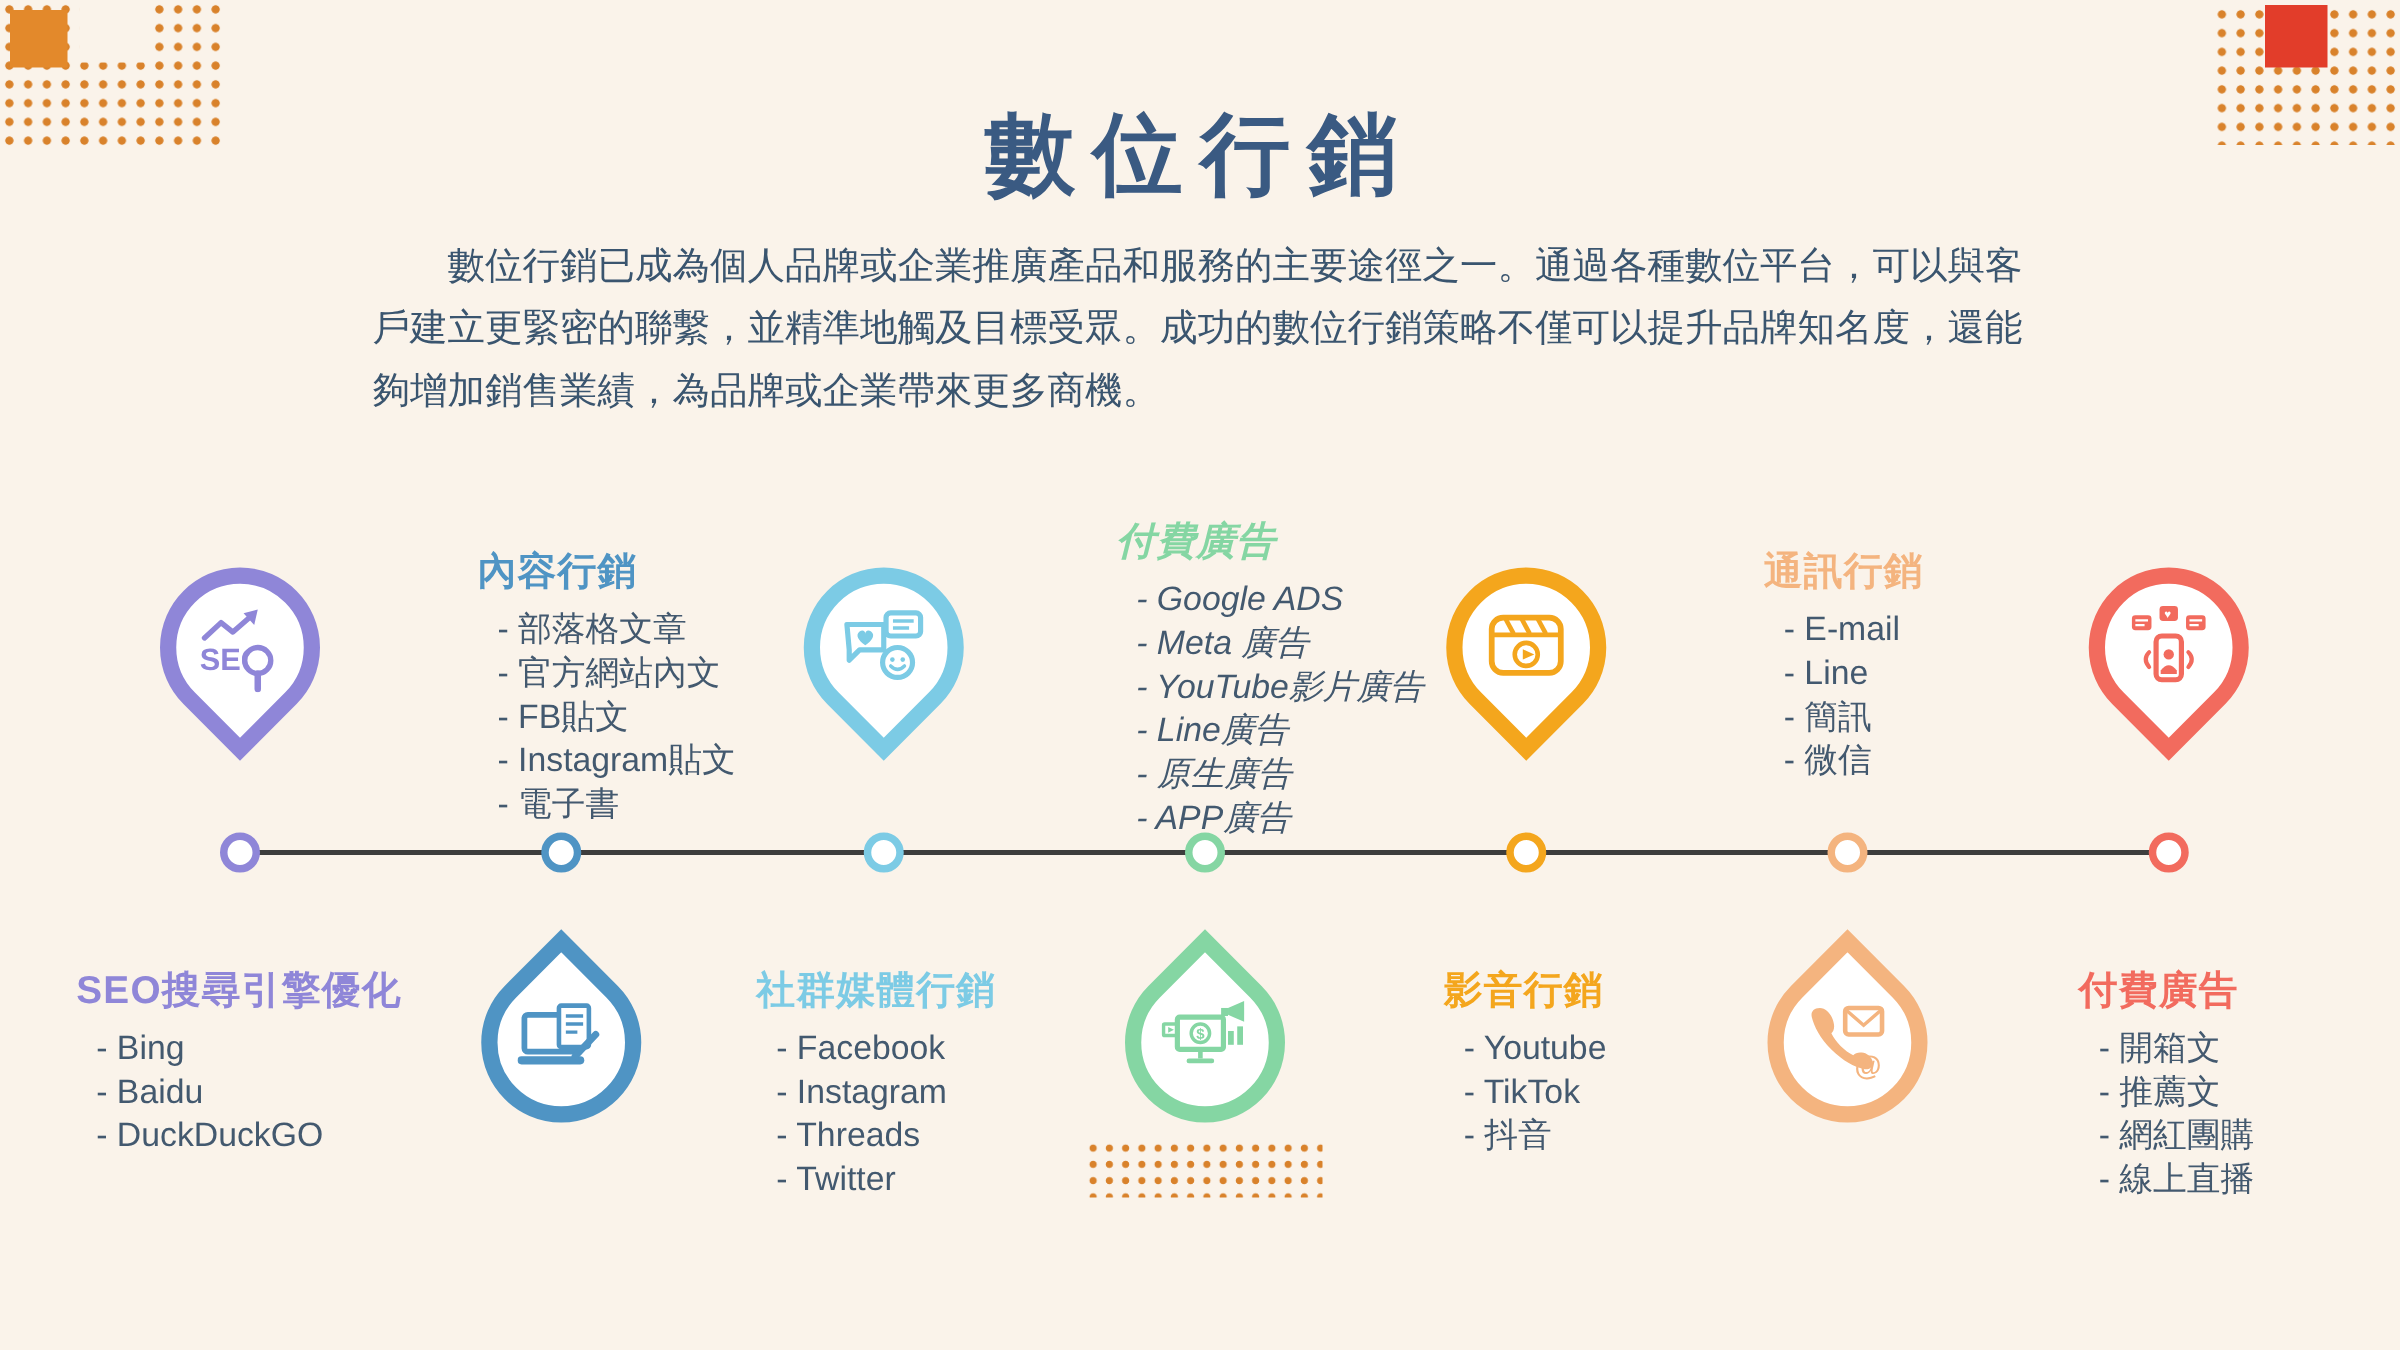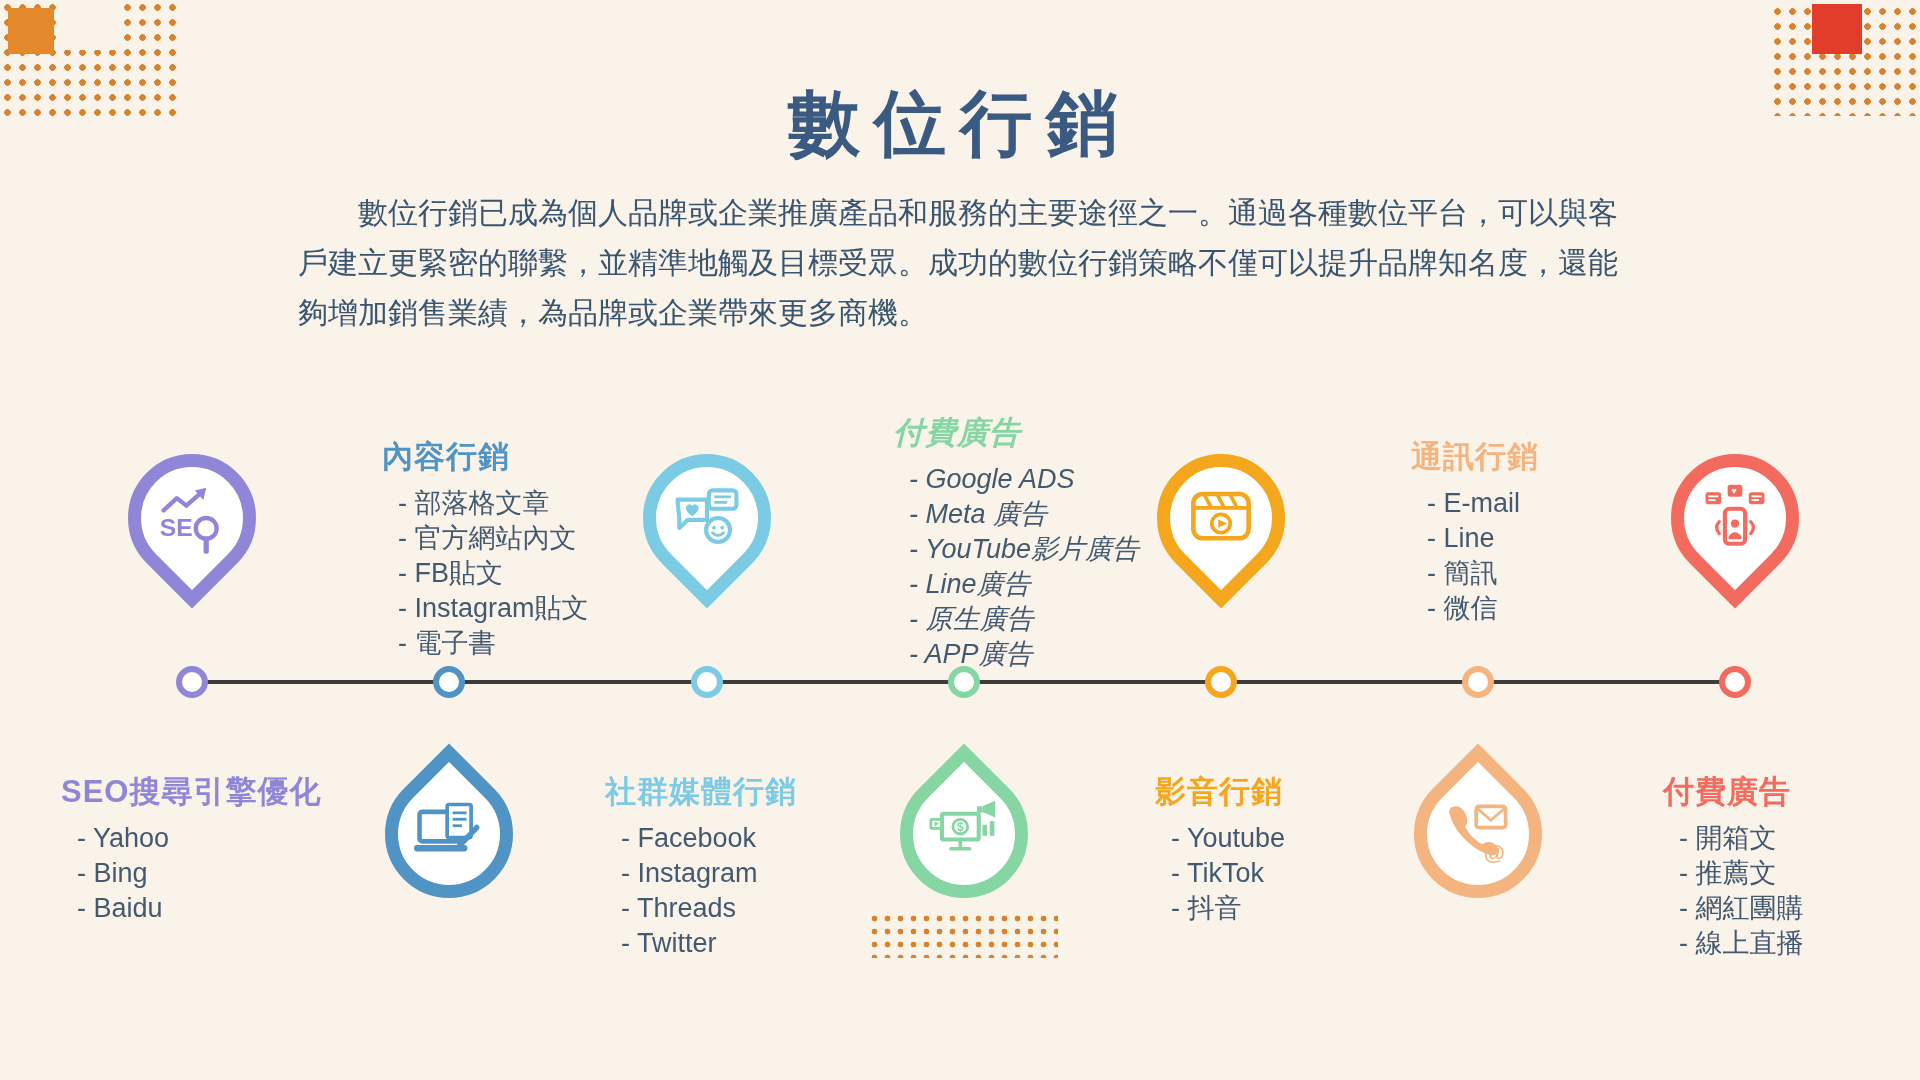--- a/index.html
+++ b/index.html
@@ -208,23 +208,23 @@
         <rect x="36" y="8" width="32" height="23" rx="3" fill="#ffffff" stroke="currentColor" stroke-width="4"></rect>
         <polyline points="37,10 52,23 67,10" fill="none" stroke="currentColor" stroke-width="3"></polyline>
         <text x="44" y="66" font-size="24" font-weight="bold" fill="currentColor">@</text>
       </svg>
     </div>
   </div>
 
   <div class="cat-text" id="text-seo" style="--col: #8f86d8;">
     <div class="cat-title">SEO搜尋引擎優化</div>
     <div class="cat-list">
-        <div class="list-item">- Yahoo</div>
         <div class="list-item">- Bing</div>
         <div class="list-item">- Baidu</div>
+        <div class="list-item">- DuckDuckGO</div>
       </div>
   </div>
   <div class="cat-text" id="text-content" style="--col: #4f94c4;">
     <div class="cat-title">內容行銷</div>
     <div class="cat-list">
         <div class="list-item">- 部落格文章</div>
         <div class="list-item">- 官方網站內文</div>
         <div class="list-item">- FB貼文</div>
         <div class="list-item">- Instagram貼文</div>
         <div class="list-item">- 電子書</div>

